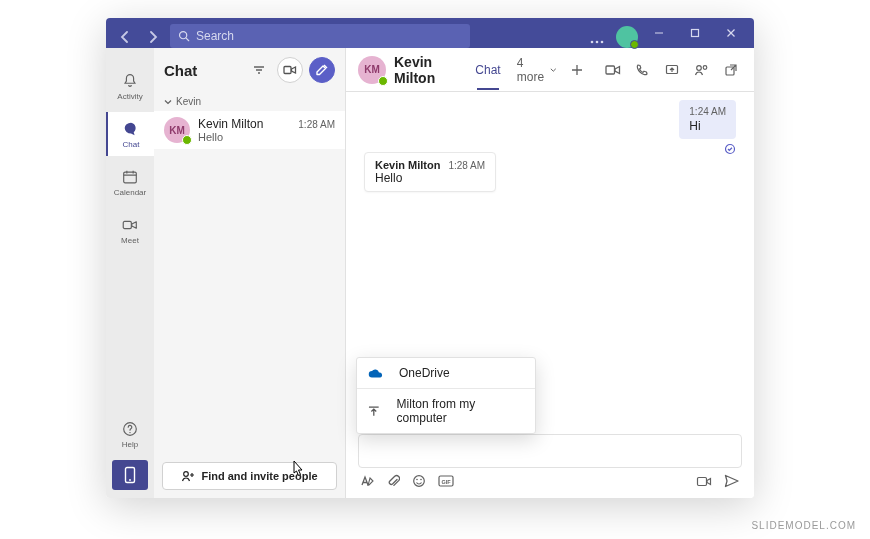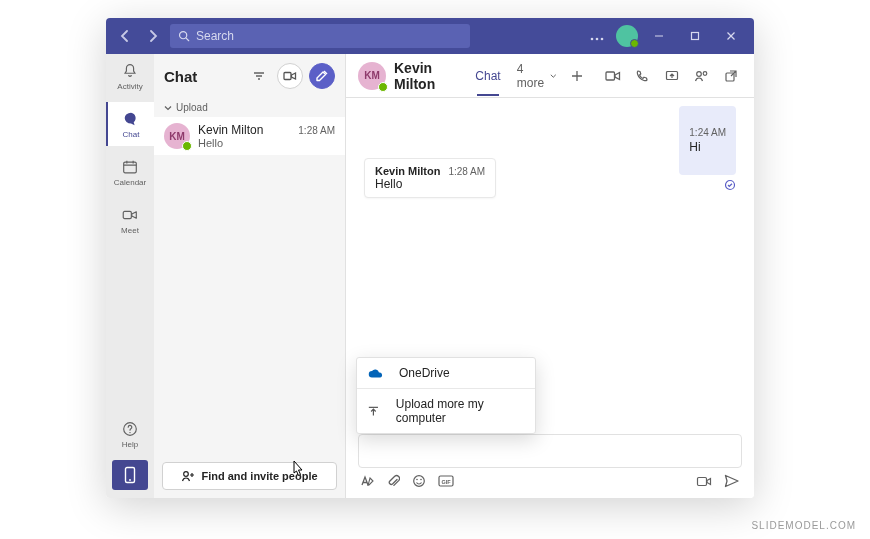--- a/index.html
+++ b/index.html
@@ -1,30 +1,30 @@
 <!DOCTYPE html>
 <html><head>
 <meta charset="utf-8">
 <style>
   * { margin:0; padding:0; box-sizing:border-box; font-family:"Segoe UI",Arial,sans-serif; }
   body { width:870px; height:539px; background:#fff; position:relative; }
   .app { position:absolute; left:106px; top:18px; width:648px; height:480px; box-shadow:0 8px 40px rgba(0,0,0,0.18); border-radius:4px; overflow:hidden; background:#fff; display:flex; flex-direction:column; }
   
-  .titlebar { height:36px; background:#444b99; display:flex; align-items:center; padding:0 8px; gap:6px; }
+  .titlebar { height:30px; background:#444b99; display:flex; align-items:flex-end; padding:0 8px; gap:6px; }
   .navarrow { width:22px; height:22px; display:flex; align-items:center; justify-content:center; color:#c7c9e6; cursor:pointer; }
   .search { flex:0 0 300px; height:24px; background:#5a62b3; border-radius:3px; display:flex; align-items:center; padding:0 8px; gap:6px; color:#d6d8ee; font-size:12px; }
   .search svg { flex:none; }
   .tb-spacer { flex:1; }
   .tb-ellipsis { color:#d6d8ee; padding:0 6px; cursor:pointer; }
   .tb-avatar { width:22px; height:22px; border-radius:50%; background:#4fc3a1; position:relative; cursor:pointer; }
   .tb-avatar::after{content:"";position:absolute;right:-1px;bottom:-1px;width:7px;height:7px;border-radius:50%;background:#6bb700;border:1.5px solid #444b99;}
   .wbtn { width:30px; height:30px; display:flex; align-items:center; justify-content:center; color:#d6d8ee; cursor:pointer; }
   
   .body { flex:1; display:flex; overflow:hidden; }
-  .rail { width:48px; background:#ebebeb; display:flex; flex-direction:column; align-items:center; padding-top:0; gap:4px;text-align:center; }
+  .rail { width:48px; background:#ebebeb; display:flex; flex-direction:column; align-items:center; padding-top:16px; gap:4px;text-align:center; }
   .rail-item { width:48px; height:44px; display:flex; flex-direction:column; align-items:center; justify-content:center; gap:2px; font-size:8px; color:#616161; cursor:pointer; }
   .rail-item.active { background:#fff; color:#444791; border-left:2px solid #444791; }
   .rail-item svg { width:18px; height:18px; }
   .rail-spacer { flex:1; }
   .rail-bottom { width:36px; height:30px; background:#444791; border-radius:3px; display:flex; align-items:center; justify-content:center; margin-bottom:8px; cursor:pointer; color:#fff;}
   
   .chatlist { width:192px; background:#f5f5f5; display:flex; flex-direction:column; border-right:1px solid #e1e1e1;}
   .cl-head { height:44px; display:flex; align-items:center; padding:0 10px; gap:6px;}
   .cl-title { font-weight:700; font-size:15px; color:#242424; flex:1;}
   .cl-iconbtn{width:26px;height:26px;border:1px solid #d1d1d1;border-radius:50%;background:#fff;display:flex;align-items:center;justify-content:center;cursor:pointer;color:#555;}
@@ -48,21 +48,21 @@
   .mh .mini-av{width:28px;height:28px;}
   .mh-name{font-weight:700;font-size:14px;color:#242424;}
   .mh-tab{font-size:12px;color:#616161;padding:0 4px;cursor:pointer;display:flex;align-items:center;gap:3px;}
   .mh-tab.active{color:#444791;position:relative;}
   .mh-tab.active::after{content:"";position:absolute;left:6px;right:6px;bottom:-13px;height:2px;background:#444791;}
   .mh-plus{width:20px;height:20px;display:flex;align-items:center;justify-content:center;color:#616161;cursor:pointer;}
   .mh-spacer{flex:1;}
   .mh-action{width:26px;height:24px;display:flex;align-items:center;justify-content:center;color:#616161;cursor:pointer;}
   .thread{flex:1;padding:14px 16px;position:relative;overflow:hidden;}
   .bubble-out{position:absolute;right:18px;top:8px;}
-  .bub{background:#e8ebfa;padding:21px 10px;border-radius:4px;font-size:12px;color:#242424;}
+  .bub{background:#e8ebfa;padding:6px 10px;border-radius:4px;font-size:12px;color:#242424;}
   .bub .t{font-size:10px;color:#616161;margin-bottom:2px;}
   .readmark{text-align:right;margin-top:2px;}
   .bubble-in{position:absolute;left:18px;top:60px;}
   .bub2{background:#fff;border:1px solid #e8e8e8;padding:6px 10px;border-radius:4px;font-size:12px;color:#242424;box-shadow:0 1px 2px rgba(0,0,0,0.04);}
   .bub2 .row1{display:flex;gap:8px;align-items:baseline;}
   .bub2 .nm{font-size:11px;font-weight:600;}
   .bub2 .tm{font-size:10px;color:#616161;}
   .compose-area{position:relative;}
   .attach-menu{position:absolute;bottom:64px;left:10px;width:180px;background:#fff;border:1px solid #e1e1e1;border-radius:3px;box-shadow:0 6px 20px rgba(0,0,0,0.15);font-size:12px;color:#242424;z-index:5;}
   .attach-menu .mi{display:flex;align-items:center;gap:16px;padding:8px 10px;cursor:pointer;}
@@ -193,21 +193,21 @@
             <svg width="14" height="14" viewBox="0 0 14 14">
               <path d="M2 11.5V9l6-6 2.5 2.5-6 6H2z" fill="none" stroke="currentColor" stroke-width="1.4" stroke-linejoin="round"></path>
               <line x1="9" y1="2" x2="12" y2="5" stroke="currentColor" stroke-width="1.4"></line>
             </svg>
           </div>
       </div>
       <div class="cl-section">
         <svg width="8" height="8" viewBox="0 0 8 8">
             <path d="M1 2.5 L4 5.5 L7 2.5" stroke="currentColor" stroke-width="1.2" fill="none"></path>
           </svg>
-        <span>Upload</span>
+        <span>Kevin</span>
       </div>
       <div class="cl-item">
         <div class="mini-av">KM</div>
         <div class="cl-item-main">
           <div class="cl-item-row1">
             <span class="cl-name">Kevin Milton</span>
             <span class="cl-time">1:28 AM</span>
           </div>
           <div class="cl-preview">Hello</div>
         </div>
@@ -305,21 +305,21 @@
                 <path d="M5 9.5A3.2 3.2 0 0 1 5 3a4 4 0 0 1 7 1.5A2.5 2.5 0 0 1 13 9.5H5z" fill="#0364b8"></path>
               </svg>
             <span>OneDrive</span>
           </div>
           <div class="sep"></div>
           <div class="mi">
             <svg width="14" height="14" viewBox="0 0 14 14">
                 <line x1="2" y1="3" x2="12" y2="3" stroke="#555" stroke-width="1.3"></line>
                 <path d="M7 12V5M4.5 7.5L7 5l2.5 2.5" stroke="#555" stroke-width="1.3" fill="none"></path>
               </svg>
-            <span>Upload more my computer</span>
+            <span>Milton from my computer</span>
           </div>
         </div>
         <div class="compose">
           <span style="opacity:0;">Type a new message</span>
         </div>
         <div class="ctoolbar">
           <span class="ct">
               <svg width="15" height="14" viewBox="0 0 15 14">
                 <path d="M2 11L5 3l3 8M3 8.5h4" stroke="currentColor" stroke-width="1.3" fill="none"></path>
                 <path d="M10 4l3 3-4 4-1 .3.3-1z" stroke="currentColor" stroke-width="1.1" fill="none"></path>

